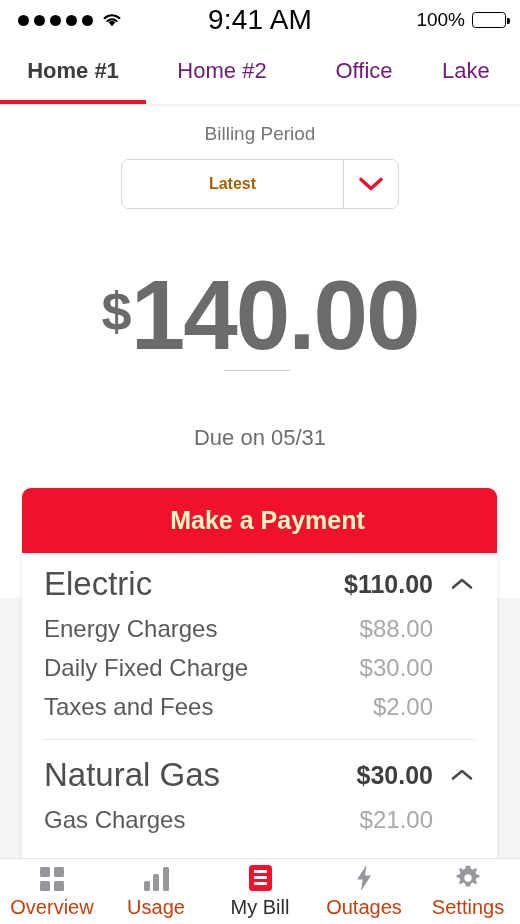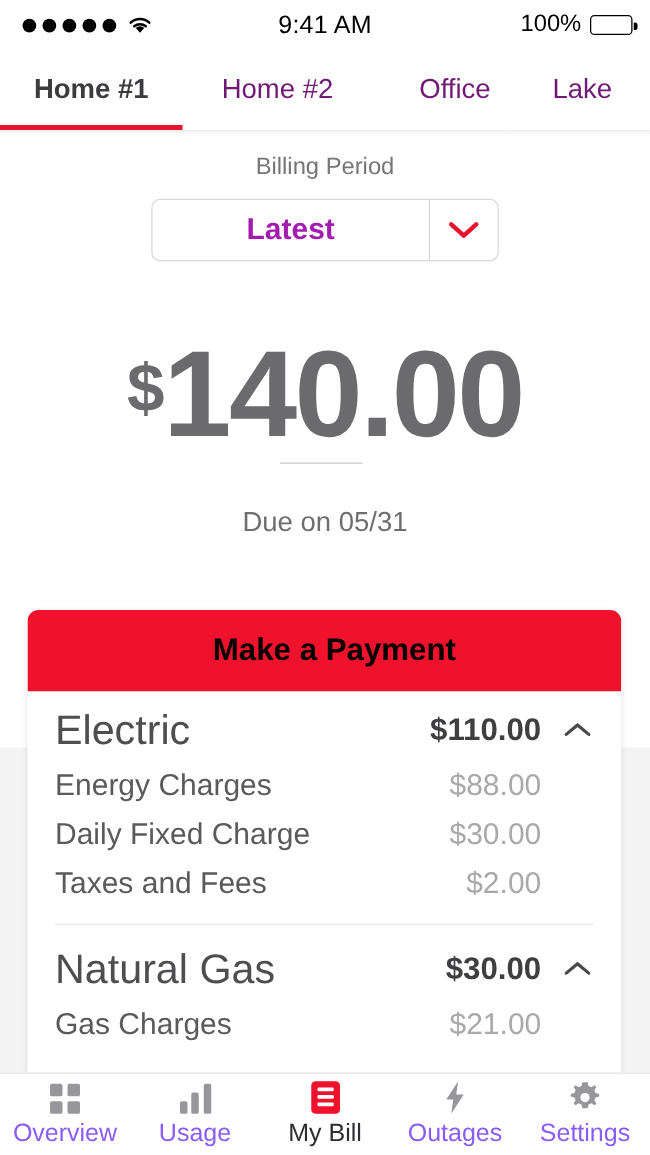--- a/index.html
+++ b/index.html
@@ -14,21 +14,21 @@
   
   .statusbar {
     position:absolute; top:0; left:0; width:520px; height:40px;
     display:flex; align-items:center; background:#ffffff;
   }
   .sb-left { position:absolute; left:18px; display:flex; align-items:center; gap:5px; }
   .dot { width:11px; height:11px; border-radius:50%; background:#000; display:block; }
   .wifi { position:relative; width:20px; height:14px; margin-left:4px; }
   .sb-center {
     position:absolute; left:0; width:520px; text-align:center;
-    font-size:20px; color:#000; letter-spacing:0.2px;
+    font-size:28px; color:#000; letter-spacing:0.2px;
   }
   .sb-right {
     position:absolute; right:14px; display:flex; align-items:center; gap:7px;
     font-size:19px; color:#000;
   }
   .battery {
     position:relative; width:34px; height:16px;
     border:1.8px solid #000; border-radius:3.5px; padding:1.5px;
   }
   .battery::after {
@@ -60,59 +60,59 @@
     position:absolute; top:123px; left:0; width:520px; text-align:center;
     font-size:19px; color:#76767a;
   }
   .period-select {
     position:absolute; top:159px; left:121px; width:278px; height:50px;
     border:1.3px solid #d8d8da; border-radius:7px;
     display:flex; align-items:stretch; background:#fff;
   }
   .period-value {
     flex:1; display:flex; align-items:center; justify-content:center;
-    font-size:24px; font-weight:bold; color:#a21caf;text-align:center;
+    font-size:16px; font-weight:bold; color:#a16207;text-align:center;
   }
   .period-chevron {
     width:55px; border-left:1.3px solid #d8d8da;
     display:flex; align-items:center; justify-content:center;
   }
 
   
   .amount-wrap {
     position:absolute; top:266px; left:0; width:520px;
     display:flex; align-items:flex-start; justify-content:center;
     color:#6b6b6d;
   }
   .amount-currency { font-size:54px; font-weight:bold; margin-top:14px; letter-spacing:-1px; }
   .amount-value { font-size:98px; font-weight:bold; line-height:1; letter-spacing:-2px; }
   .amount-rule {
     position:absolute; top:370px; left:224px; width:66px; height:1.4px; background:#c9c9cb;
   }
   .due-text {
-    position:absolute; top:405px; left:0; width:520px; text-align:center;
+    position:absolute; top:425px; left:0; width:520px; text-align:center;
     font-size:22px; color:#6e6e70;
   }
 
   
   .backdrop {
     position:absolute; top:598px; left:0; width:520px; height:260px; background:#f4f4f4;
   }
 
   
   .card {
     position:absolute; top:488px; left:22px; width:475px; height:370px;
     background:#ffffff; border-radius:9px 9px 0 0;
     box-shadow:0 1px 5px rgba(0,0,0,0.10);
     overflow:hidden;
   }
   .pay-button {
     height:65px; background:#f0122c;
     display:flex; align-items:center; justify-content:center;
-    font-size:25px; font-weight:bold; color:#000000;padding-left:16px;
+    font-size:25px; font-weight:bold; color:#fef9c3;padding-left:16px;
   }
   .section { padding:0 22px; }
   .section-head {
     display:flex; align-items:center; height:56px; padding-top:6px;
   }
   .section-name { flex:1; font-size:33px; color:#4e4e50; }
   .section-amount { font-size:25px; font-weight:bold; color:#3f3f41; margin-right:16px; }
   .chev-btn { width:26px; display:flex; align-items:center; justify-content:center; }
   .line-item {
     display:flex; align-items:center; height:39px;
@@ -125,21 +125,21 @@
   
   .bottomnav {
     position:absolute; bottom:0; left:0; width:520px; height:66px;
     background:#ffffff; display:flex; align-items:center;
     border-top:1px solid #e4e4e6;
   }
   .navitem {
     flex:1; display:flex; flex-direction:column; align-items:center; gap:5px;
   }
   .nav-icon { height:26px; display:flex; align-items:flex-end; justify-content:center; }
-  .nav-label { font-size:20px; color:#8b5cf6; }
+  .nav-label { font-size:20px; color:#c2410c; }
   .navitem.active .nav-label { color:#2e2e30; }
 
   
   .grid-icon { display:grid; grid-template-columns:10px 10px; grid-template-rows:10px 10px; gap:4px; }
   .grid-icon i { background:#97979b; border-radius:1.5px; display:block; }
   
   .bars-icon { display:flex; align-items:flex-end; gap:3.5px; height:24px; }
   .bars-icon i { width:6px; background:#97979b; border-radius:1.5px; display:block; }
   
   .bill-icon {

